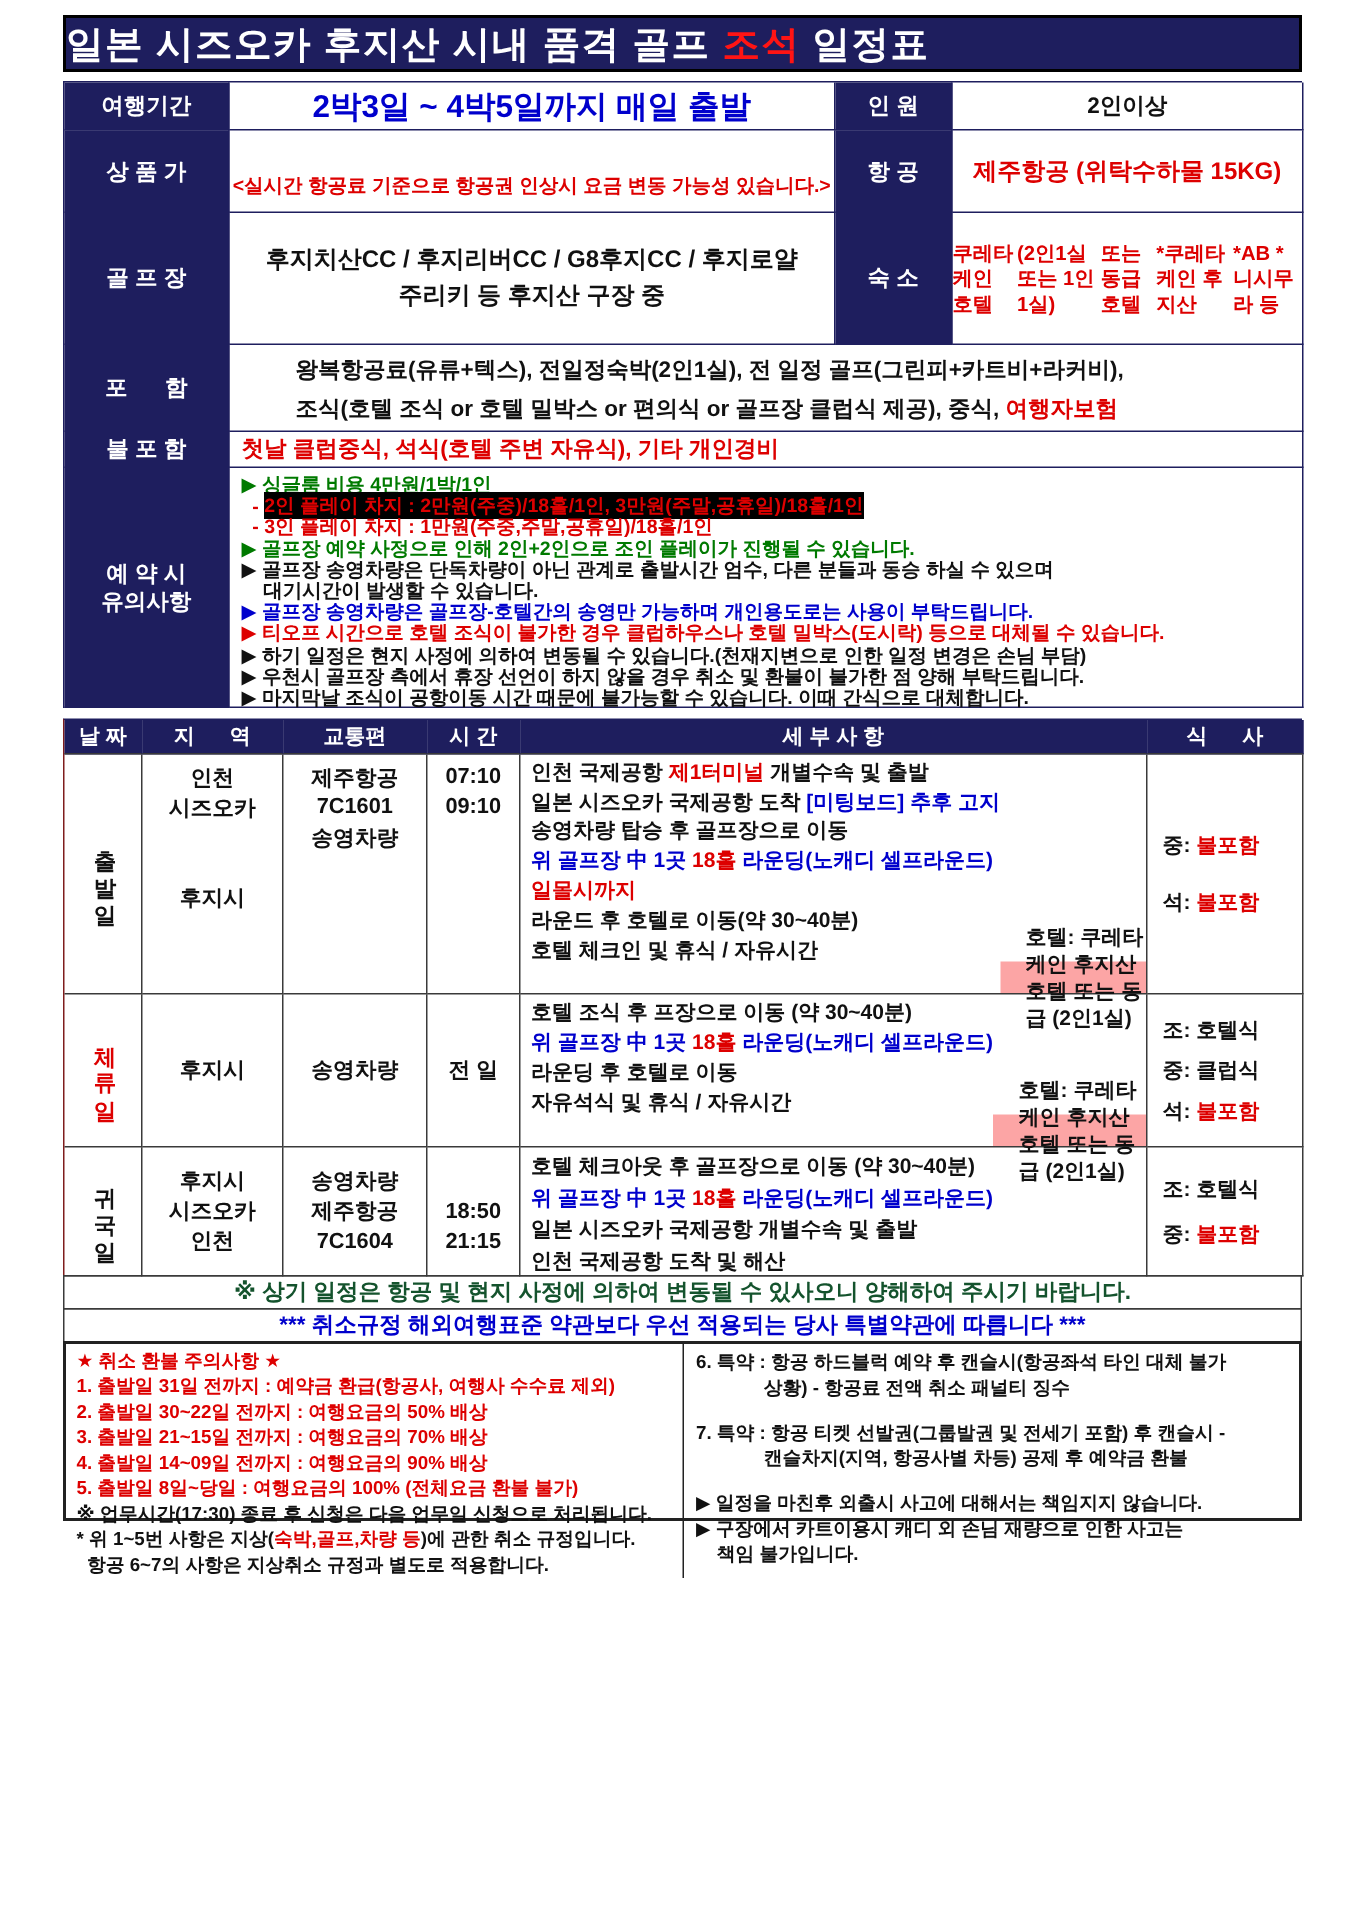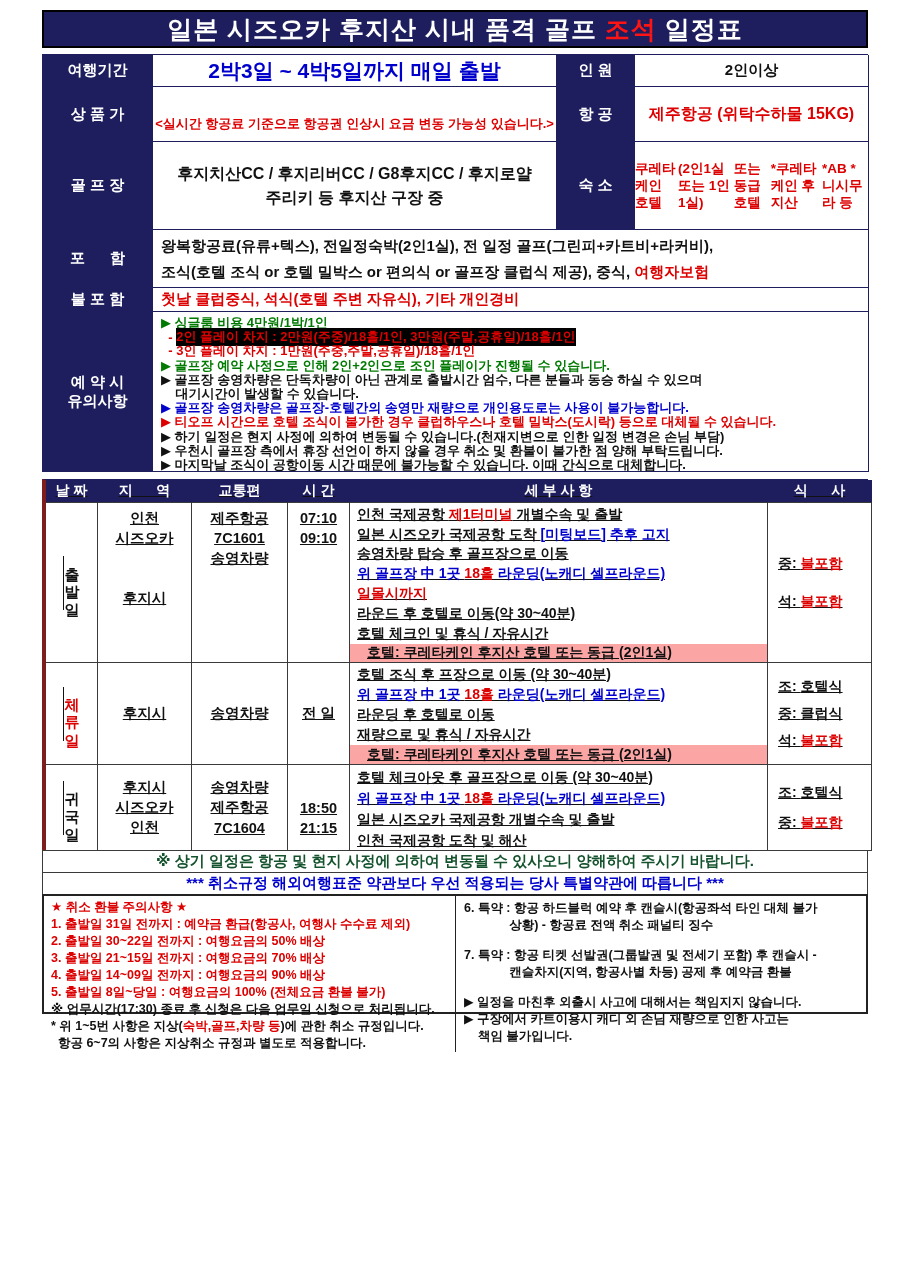--- a/index.html
+++ b/index.html
@@ -12,21 +12,21 @@
   .doc { position:absolute; left:42px; top:10px; width:826px; }
 
   
   .c-r { color:#dd0000; } .c-b { color:#0000cc; } .c-g { color:#007a00; }
   .c-k { color:#111; }    .c-w { color:#ffffff; }
   .hl  { background:#000000; }
 
   
   .title-bar {
     height:38px; background:#1e1e5e; border:2px solid #000;
-    display:flex; align-items:center; justify-content:center;
+    display:flex; align-items:center; 
     font-size:25px; letter-spacing:1px; margin-bottom:6px; white-space:pre;
   }
   .title-bar .c-r { color:#ff1414; }
 
   
   .info {
     display:grid;
     grid-template-columns:110px 404px 78px 234px;
     grid-template-rows:32px 55px 88px 58px 24px 160px;
     border-top:1px solid #1e1e5e; border-left:1px solid #1e1e5e;
@@ -39,47 +39,47 @@
   .cell { display:flex; align-items:center; justify-content:center; }
   .period-val { font-size:21px; color:#0000cc; }
   .pax-val    { font-size:15px; }
   .price-cell { align-items:flex-end; padding-bottom:8px; }
   .price-note { font-size:13px; color:#dd0000; }
   .air-val    { font-size:16px; color:#dd0000; }
   .golf-cell  { flex-direction:column; font-size:16px; line-height:24px; }
   .hotel-cell { flex-direction:row; font-size:13.5px; color:#dd0000; line-height:17px; }
   .span3 { grid-column:2 / 5; }
   .include-cell { display:block; padding:3px 0 0 8px; font-size:15px; }
-  .include-cell .line { height:26px; display:flex; align-items:center; white-space:pre; }
+  .include-cell .line { height:26px; display:flex; align-items:center; white-space:pre;margin-left:36px; }
   .exclude-cell { justify-content:flex-start; padding-left:8px; font-size:15px; white-space:pre; }
   .booking-cell { display:block; padding:4px 0 0 8px; }
   .booking-cell .line { height:14.2px; display:flex; align-items:center; font-size:13px; white-space:pre; }
 
   
   .sched {
     margin-top:7px;
     display:grid;
     grid-template-columns:52px 94px 96px 62px 418px 104px;
     grid-template-rows:23px 160px 102px 86px;
-    border-top:1px solid #1e1e5e; border-left:4px solid #7f1d1d;text-decoration:underline;
+    border-top:1px solid #1e1e5e; border-left:1px solid #7f1d1d;
   }
   .sched > div { border-right:1px solid #3a3a3a; border-bottom:1px solid #3a3a3a; }
   .shead {
     background:#1e1e5e; color:#fff; display:flex; align-items:center; justify-content:center;
     font-size:14px; white-space:pre; border-right-color:#1e1e5e !important;
   }
   .day-name {
     display:flex; align-items:center; justify-content:center;
     writing-mode:vertical-rl; text-orientation:upright; font-size:15px; letter-spacing:3px;
   }
   .stack { display:flex; flex-direction:column; align-items:center; font-size:14.5px; }
   .stack .line { min-height:20px; display:flex; align-items:center; white-space:pre; }
   .stack.top { padding-top:5px; }
   .stack.mid { justify-content:center; }
-  .details { display:flex; flex-direction:column; padding:2px 0 0 0; font-size:14px;text-align:center; }
+  .details { display:flex; padding:2px 0 0 0; font-size:14px; }
   .details .line { height:19.8px; display:flex; align-items:center; padding-left:7px; white-space:pre; }
   .d2 .line { height:20px; }
   .d3 .line { height:21px; }
   .hotel-bar {
     margin-top:auto; height:21px; background:#fca5a5;
     display:flex; align-items:center; padding-left:17px; font-size:14px;
   }
   .meals { display:flex; flex-direction:column; align-items:flex-start; justify-content:center; font-size:14px; padding-left:10px; }
   .meals .line { white-space:pre; }
   .m1 { gap:20px; } .m2 { gap:9px; } .m3 { gap:12px; }
@@ -149,21 +149,21 @@
       <span>예 약 시</span>
       <span>유의사항</span>
     </div>
     <div class="span3 booking-cell">
         <div class="line"><span class="c-g">▶ 싱글룸 비용 4만원/1박/1인</span></div>
         <div class="line"><span class="c-r">  - </span><span class="c-r hl">2인 플레이 차지 : 2만원(주중)/18홀/1인, 3만원(주말,공휴일)/18홀/1인</span></div>
         <div class="line"><span class="c-r">  - 3인 플레이 차지 : 1만원(주중,주말,공휴일)/18홀/1인</span></div>
         <div class="line"><span class="c-g">▶ 골프장 예약 사정으로 인해 2인+2인으로 조인 플레이가 진행될 수 있습니다.</span></div>
         <div class="line"><span class="c-k">▶ 골프장 송영차량은 단독차량이 아닌 관계로 출발시간 엄수, 다른 분들과 동승 하실 수 있으며</span></div>
         <div class="line"><span class="c-k">    대기시간이 발생할 수 있습니다.</span></div>
-        <div class="line"><span class="c-b">▶ 골프장 송영차량은 골프장-호텔간의 송영만 재량으로 개인용도로는 사용이 불가능합니다.</span></div>
+        <div class="line"><span class="c-b">▶ 골프장 송영차량은 골프장-호텔간의 송영만 가능하며 개인용도로는 사용이 부탁드립니다.</span></div>
         <div class="line"><span class="c-r">▶ 티오프 시간으로 호텔 조식이 불가한 경우 클럽하우스나 호텔 밀박스(도시락) 등으로 대체될 수 있습니다.</span></div>
         <div class="line"><span class="c-k">▶ 하기 일정은 현지 사정에 의하여 변동될 수 있습니다.(천재지변으로 인한 일정 변경은 손님 부담)</span></div>
         <div class="line"><span class="c-k">▶ 우천시 골프장 측에서 휴장 선언이 하지 않을 경우 취소 및 환불이 불가한 점 양해 부탁드립니다.</span></div>
         <div class="line"><span class="c-k">▶ 마지막날 조식이 공항이동 시간 때문에 불가능할 수 있습니다. 이때 간식으로 대체합니다.</span></div>
       </div>
   </div>
 
   <div class="sched">
     <div class="shead">날 짜</div>
     <div class="shead">지      역</div>
@@ -214,21 +214,21 @@
         <div class="line">송영차량</div>
       </div>
     <div class="stack mid">
         <div class="line">전 일</div>
       </div>
     <div class="details d2">
       <div>
           <div class="line"><span class="c-k">호텔 조식 후 프장으로 이동 (약 30~40분)</span></div>
           <div class="line"><span class="c-b">위 골프장 中 1곳 </span><span class="c-r">18홀</span><span class="c-b"> 라운딩(노캐디 셀프라운드)</span></div>
           <div class="line"><span class="c-k">라운딩 후 호텔로 이동</span></div>
-          <div class="line"><span class="c-k">재량으로 및 휴식 / 자유시간</span></div>
+          <div class="line"><span class="c-k">자유석식 및 휴식 / 자유시간</span></div>
         </div>
       <div class="hotel-bar">호텔: 쿠레타케인 후지산 호텔 또는 동급 (2인1실)</div>
     </div>
     <div class="meals m2">
         <div class="line"><span class="c-k">조: </span><span class="c-k">호텔식</span></div>
         <div class="line"><span class="c-k">중: </span><span class="c-k">클럽식</span></div>
         <div class="line"><span class="c-k">석: </span><span class="c-r">불포함</span></div>
       </div>
 
     <div class="day-name">귀국일</div>

